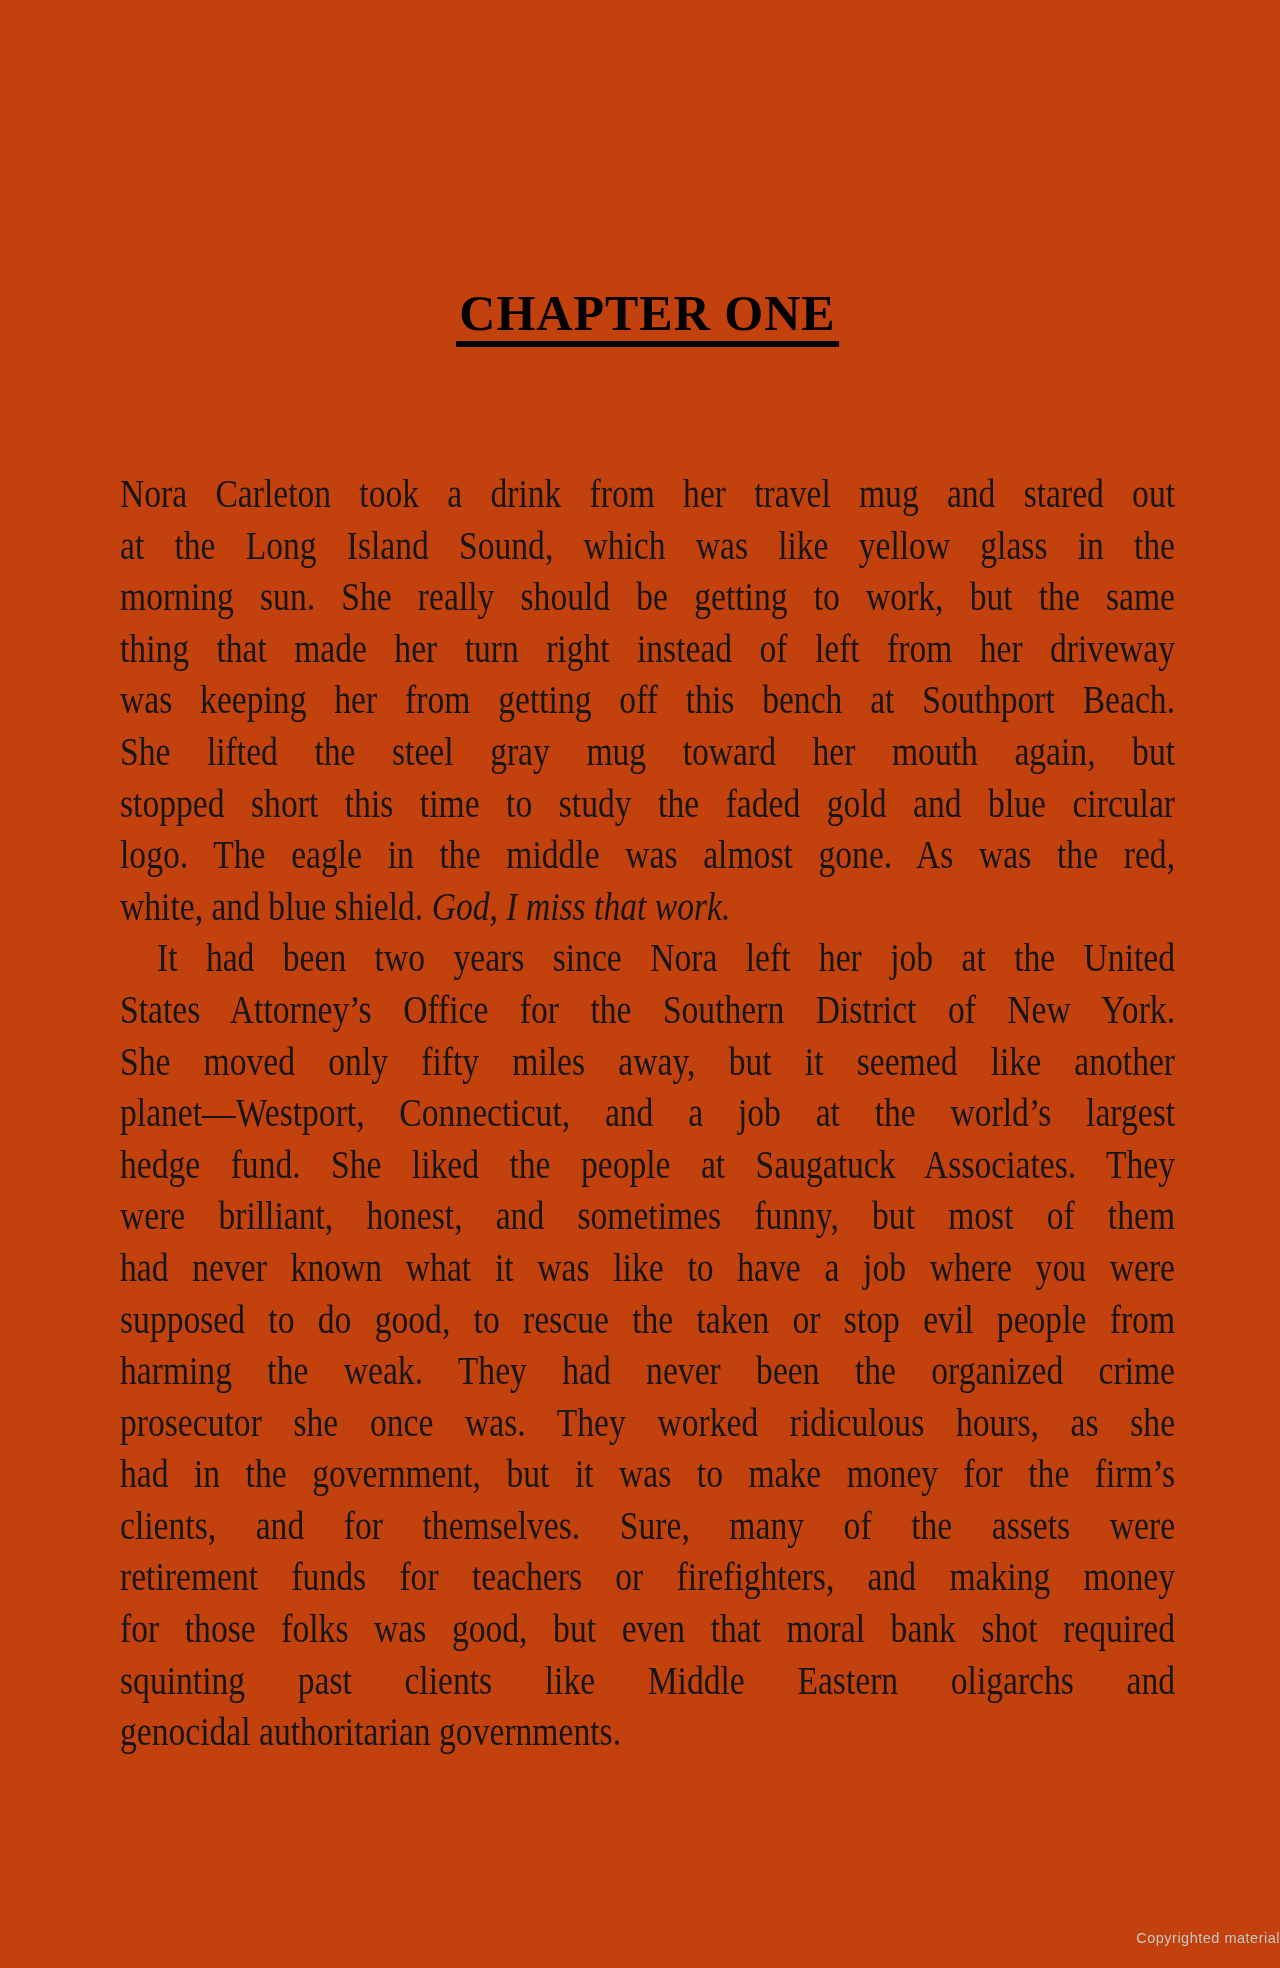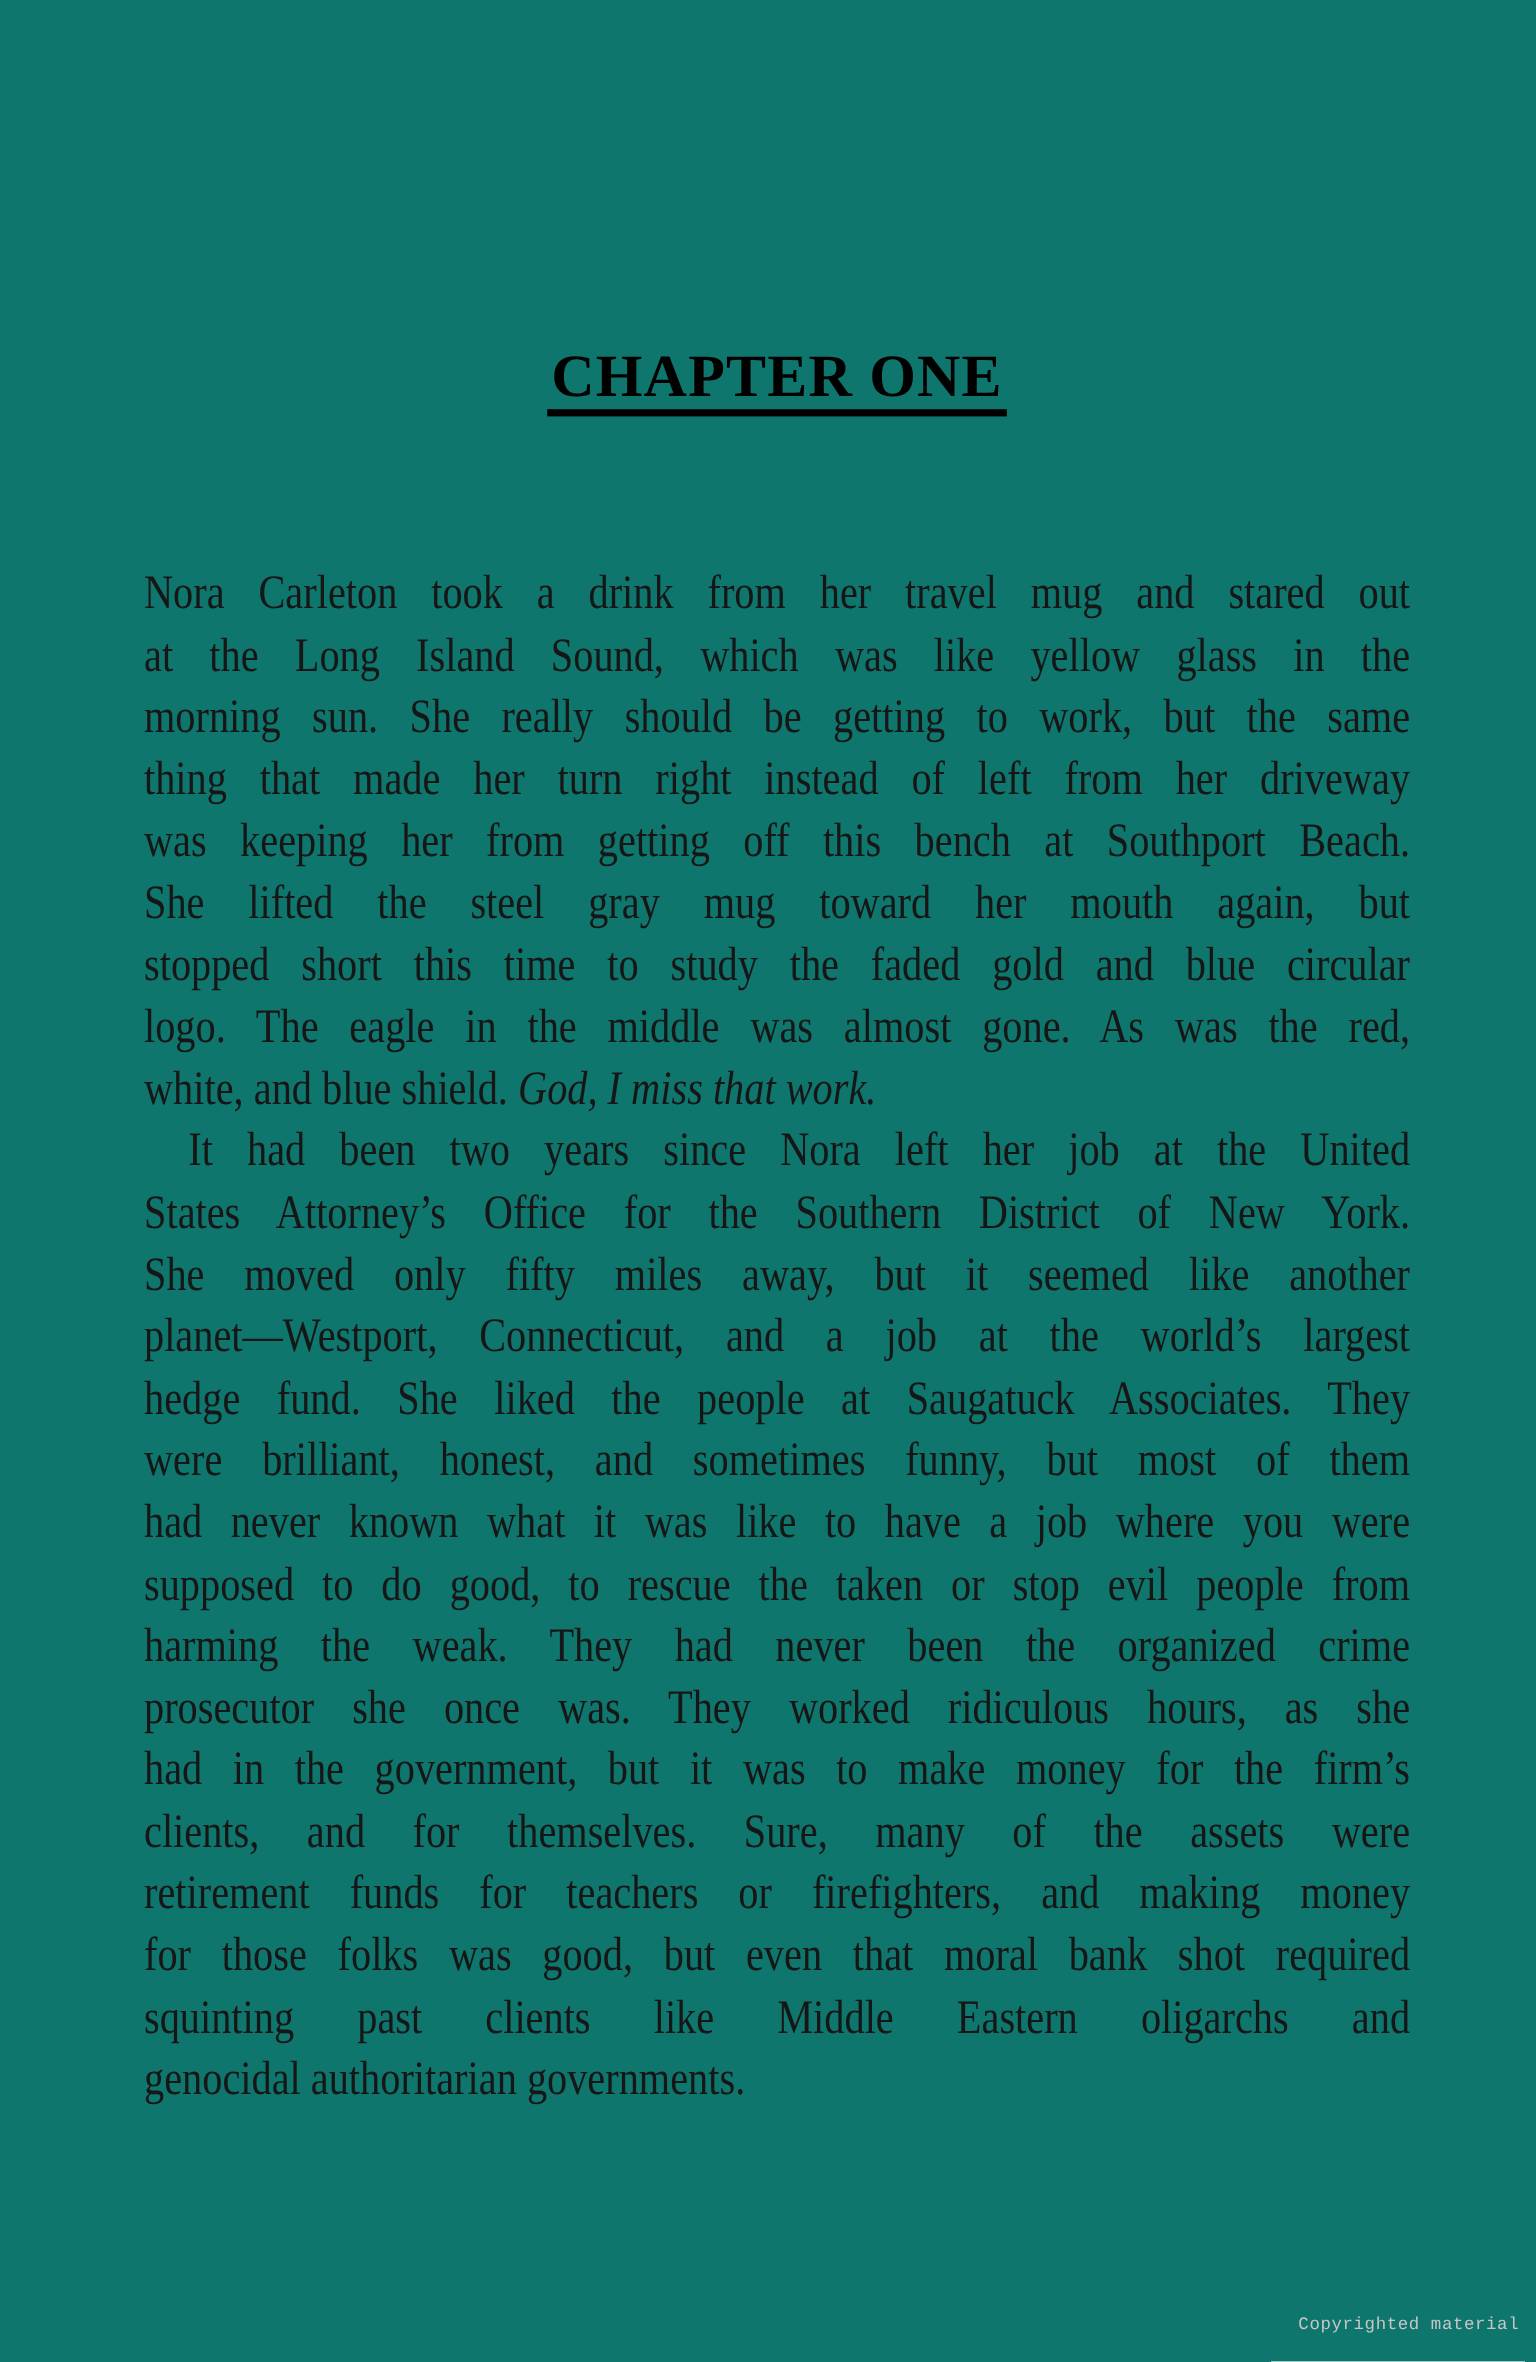--- a/index.html
+++ b/index.html
@@ -4,21 +4,21 @@
 <style>
   html, body {
     margin: 0;
     padding: 0;
     background: #ffffff;
   }
   .page {
     position: relative;
     width: 1280px;
     height: 1968px;
-    background: #0f766e;
+    background: #c2410c;
     overflow: hidden;
     font-family: "Liberation Serif", serif;
     color: #111111;
   }
   .chapter-heading-wrap {
     position: absolute;
     left: 120px;
     top: 288px;
     width: 1055px;
     text-align: center;
@@ -54,23 +54,23 @@
   .text-line.last {
     text-align-last: left;
   }
   .text-line.indent {
     padding-left: 44px;
   }
   .text-line .seg { font-style: normal; }
   .text-line .seg.italic { font-style: italic; }
   .copyright-watermark {
     position: absolute;
-    right: 14px;
+    right: 0;
     top: 1930px;
-    font-family: Liberation Mono, monospace;
+    font-family: Liberation Sans, sans-serif;
     font-size: 14.5px;
     letter-spacing: 0.5px;
     color: #c6c6c6;
   }
 </style>
 </head>
 <body>
 
 <div class="page">
 

